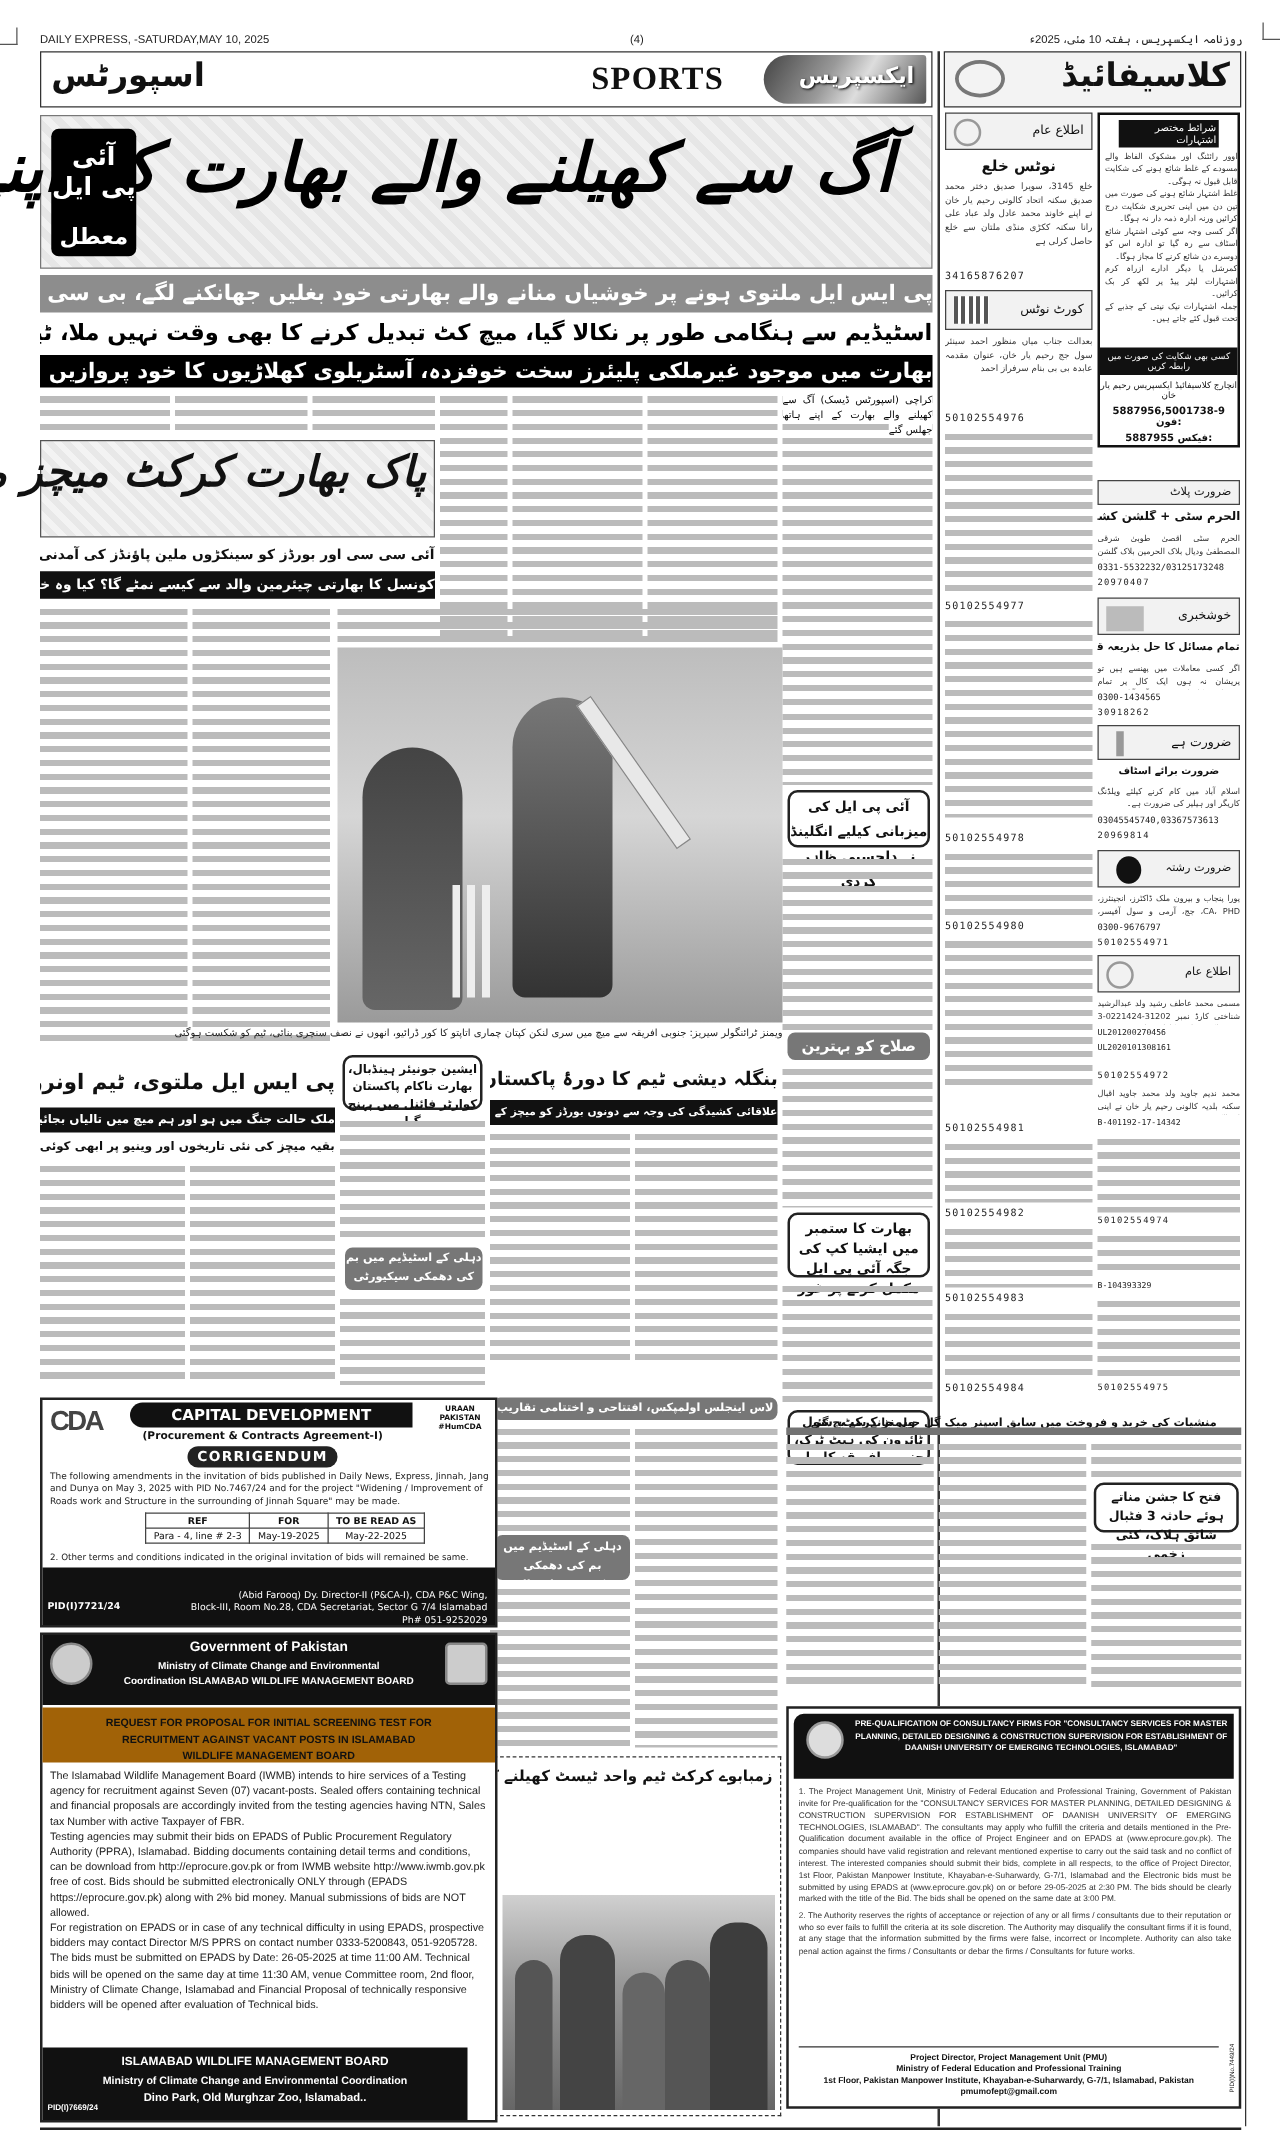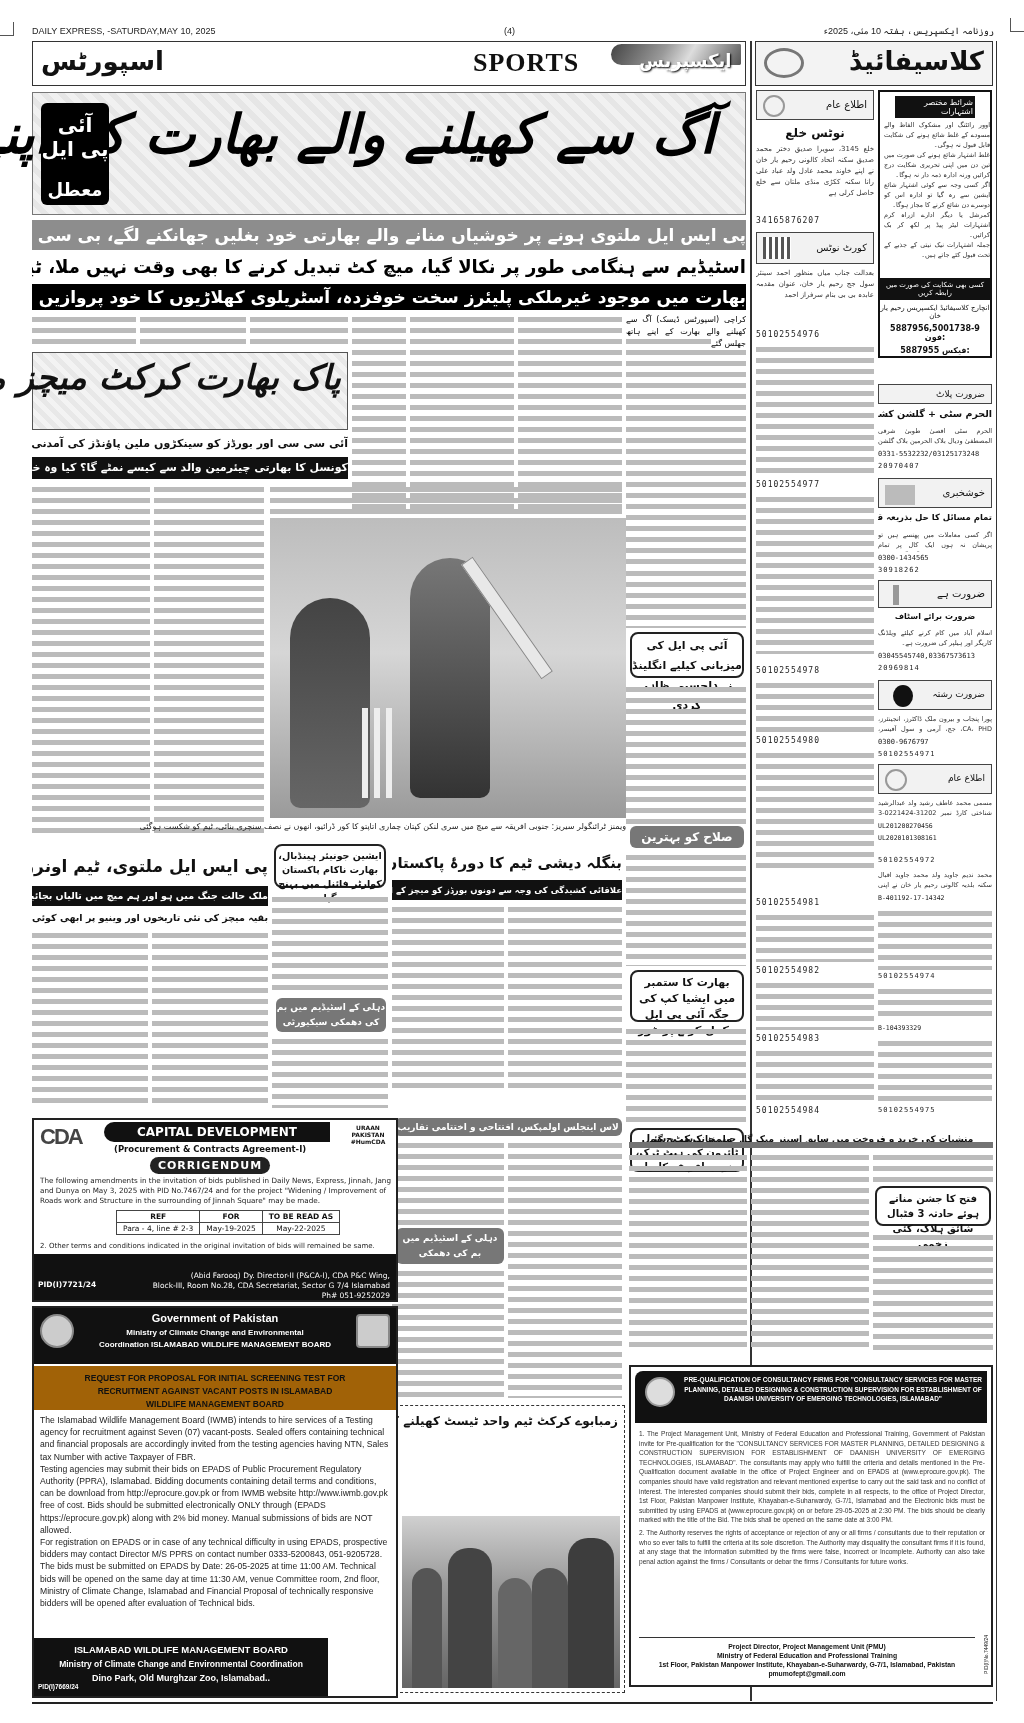--- a/index.html
+++ b/index.html
@@ -6,21 +6,21 @@
 body{width:1024px;height:1723px;background:#fff;font-family:"DejaVu Sans",sans-serif;color:#111;position:relative;overflow:hidden}
 .abs{position:absolute}
 .cropmark{position:absolute;border-color:#555;border-style:solid;width:14px;height:14px}
 .topline{position:absolute;top:26px;left:32px;right:30px;height:14px;font-size:9px;font-family:"Liberation Sans",sans-serif;color:#222}
 .topline .l{position:absolute;left:0}
 .topline .c{position:absolute;left:472px}
 .topline .r{position:absolute;right:0;direction:rtl}
 .mast{position:absolute;top:41px;left:32px;width:714px;height:45px;border:1px solid #333;background:#fff}
 .mast .ur{position:absolute;left:8px;top:4px;font-size:26px;font-weight:bold;direction:rtl}
 .mast .en{position:absolute;left:440px;top:6px;font-size:26px;font-weight:bold;font-family:"Liberation Serif",serif;letter-spacing:1px}
-.mast .logo{position:absolute;left:578px;top:2px;width:130px;height:21px;background:linear-gradient(120deg,#444 0%,#999 40%,#ddd 60%,#555 100%);border-radius:30px 4px 4px 30px}
+.mast .logo{position:absolute;left:578px;top:2px;width:130px;height:39px;background:linear-gradient(120deg,#444 0%,#999 40%,#ddd 60%,#555 100%);border-radius:30px 4px 4px 30px}
 .mast .logo span{position:absolute;left:28px;top:6px;color:#fff;font-size:18px;font-weight:bold;text-shadow:1px 1px 2px #000}
 .classhead{position:absolute;top:41px;left:755px;width:238px;height:45px;border:1px solid #333;background:#f3f3f3}
 .classhead .mag{position:absolute;left:8px;top:6px;width:40px;height:30px;border:3px solid #777;border-radius:50%}
 .classhead .t{position:absolute;right:8px;top:4px;font-size:26px;font-weight:bold;direction:rtl}
 .vrule{position:absolute;background:#333}
 .banner{position:absolute;top:92px;left:32px;width:714px;height:123px;border:1px solid #777;background:repeating-linear-gradient(45deg,#f1f1f1 0 6px,#e6e6e6 6px 12px)}
 .banner .big{position:absolute;right:30px;top:10px;font-size:54px;font-weight:bold;direction:rtl;white-space:nowrap;color:#000;font-style:italic}
 .banner .ipl{position:absolute;left:8px;top:10px;width:68px;height:102px;background:#000;color:#fff;border-radius:6px;text-align:center;direction:rtl}
 .banner .ipl .a{font-size:20px;font-weight:bold;margin-top:10px}
 .banner .ipl .b{font-size:18px;font-weight:bold;margin-top:18px}
@@ -57,21 +57,21 @@
 .cda .foot .pid{position:absolute;left:4px;top:26px;font-weight:bold;font-size:7.5px}
 .cda .foot .addr{position:absolute;right:6px;top:17px;text-align:right}
 .iwmb{position:absolute;left:32px;top:1306px;width:366px;height:392px;border:2px solid #222;background:#fff;font-family:"Liberation Sans",sans-serif}
 .iwmb .hd{position:absolute;left:0;top:0;width:362px;height:56px;background:#111;color:#fff;text-align:center;font-weight:bold}
 .iwmb .hd .g{font-size:11px;margin-top:4px}
 .iwmb .hd .m{font-size:8px;margin-top:4px}
 .iwmb .hd .m2{font-size:8px;margin-top:3px}
 .iwmb .seal{position:absolute;top:6px;width:34px;height:34px;border-radius:50%;background:#ccc;border:2px solid #888}
 .iwmb .rfp{position:absolute;left:0;top:58px;width:362px;height:44px;background:#a16207;text-align:center;font-size:8.5px;font-weight:bold;line-height:13px;padding-top:6px}
 .iwmb .body{position:absolute;left:6px;top:106px;width:352px;font-size:8.6px;line-height:12.2px;color:#222}
-.iwmb .ft{position:absolute;left:0;top:330px;width:294px;height:58px;background:#111;color:#fff;text-align:center;font-weight:bold}
+.iwmb .ft{position:absolute;left:0;top:330px;width:340px;height:58px;background:#111;color:#fff;text-align:center;font-weight:bold}
 .iwmb .ft .a{font-size:9.5px;margin-top:6px}
 .iwmb .ft .b{font-size:8.5px;margin-top:4px}
 .iwmb .ft .c{font-size:9px;margin-top:4px}
 .iwmb .ft .pid{position:absolute;left:4px;bottom:6px;font-size:6.5px}
 .daanish{position:absolute;left:629px;top:1365px;width:364px;height:322px;border:2px solid #222;background:#fff;font-family:"Liberation Sans",sans-serif}
 .daanish .hd{position:absolute;left:4px;top:4px;width:352px;height:52px;background:#111;color:#fff;border-radius:8px 0 0 0;text-align:center;font-size:6.5px;font-weight:bold;line-height:9.5px;padding:4px 0 0 44px}
 .daanish .emb{position:absolute;left:14px;top:10px;width:30px;height:30px;border-radius:50%;background:#ddd;border:2px solid #999}
 .daanish .body{position:absolute;left:8px;top:62px;width:346px;font-size:6.6px;line-height:9.6px;color:#333;text-align:justify}
 .daanish .ft{position:absolute;left:8px;top:270px;width:336px;border-top:1px solid #333;text-align:center;font-size:6.8px;line-height:9px;font-weight:bold;padding-top:4px}
 .daanish .pid{position:absolute;right:2px;top:268px;font-size:5px;writing-mode:vertical-rl;transform:rotate(180deg)}
@@ -223,21 +223,21 @@
 <div class="col txtlines" style="left:756px;top:980px;width:118px;height:50px"></div>
 <div class="num abs" style="left:756px;top:1034px">50102554983</div>
 <div class="col txtlines" style="left:756px;top:1048px;width:118px;height:54px"></div>
 <div class="num abs" style="left:756px;top:1106px">50102554984</div>
 
 <div class="clsbox" style="left:878px;top:90px;width:114px;height:268px;border:2px solid #111">
   <div style="margin:4px auto 2px;width:80px;background:#111;color:#fff;font-size:8px;text-align:right;direction:rtl;padding:2px">شرائط مختصر اشتہارات</div>
   <div class="col" style="position:relative;width:106px;margin:0 4px;height:154px;font-size:6.5px;line-height:10px">
     <div>اوور رائٹنگ اور مشکوک الفاظ والے مسودے کے غلط شائع ہونے کی شکایت قابل قبول نہ ہوگی۔</div>
     <div>غلط اشتہار شائع ہونے کی صورت میں تین دن میں اپنی تحریری شکایت درج کرائیں ورنہ ادارہ ذمہ دار نہ ہوگا۔</div>
-    <div>اگر کسی وجہ سے کوئی اشتہار شائع ایشین سے رہ گیا تو ادارہ اس کو دوسرے دن شائع کرنے کا مجاز ہوگا۔</div>
+    <div>اگر کسی وجہ سے کوئی اشتہار شائع اسٹاف سے رہ گیا تو ادارہ اس کو دوسرے دن شائع کرنے کا مجاز ہوگا۔</div>
     <div>کمرشل یا دیگر ادارے ازراہ کرم اشتہارات لیٹر پیڈ پر لکھ کر بک کرائیں۔</div>
     <div>جملہ اشتہارات نیک نیتی کے جذبے کے تحت قبول کئے جاتے ہیں۔</div>
   </div>
   <div style="background:#111;color:#fff;font-size:7px;text-align:center;direction:rtl;padding:3px 2px;margin-top:4px">کسی بھی شکایت کی صورت میں رابطہ کریں</div>
   <div style="font-size:7px;text-align:center;direction:rtl;margin-top:4px">انچارج کلاسیفائیڈ ایکسپریس رحیم یار خان</div>
   <div style="font-size:8px;font-weight:bold;text-align:center;margin-top:4px"><span>5887956,5001738-9</span> <span style="direction:rtl">فون:</span></div>
   <div style="font-size:8px;font-weight:bold;text-align:center;margin-top:4px"><span>5887955</span> <span>فیکس:</span></div>
 </div>
 
 <div class="clsbox" style="left:878px;top:384px;width:114px;height:20px;background:#f2f2f2">

